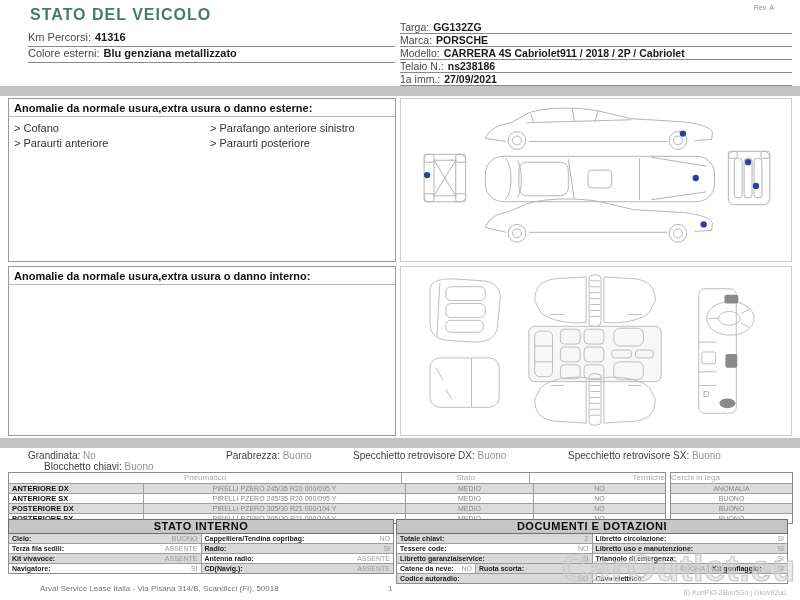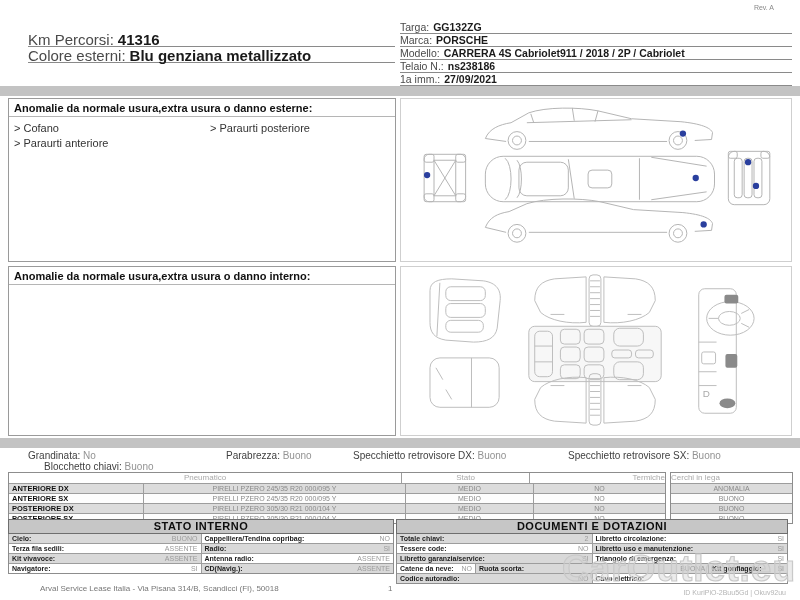--- a/index.html
+++ b/index.html
@@ -6,21 +6,21 @@
   #page{position:relative;width:800px;height:600px;background:#fff;overflow:hidden;
         font-family:"Liberation Sans", sans-serif;color:#222;}
   
   .title{position:absolute;left:30px;top:6px;font-size:16px;font-weight:bold;
          letter-spacing:1px;color:#447c6c;}
   .rev{position:absolute;right:26px;top:4px;font-size:7px;color:#888;}
   .fields{position:absolute;}
   .fields-left{left:28px;top:31px;width:367px;}
   .fields-right{left:400px;top:21px;width:392px;}
   .field-row{display:flex;align-items:baseline;border-bottom:1px solid #8a8a8a;}
-  .fields-left .field-row{height:15px;font-size:15px;}
+  .fields-left .field-row{height:15px;font-size:11px;}
   .fields-right .field-row{height:12px;font-size:10.5px;}
   .field-row .lbl{color:#4a4a4a;margin-right:4px;white-space:nowrap;}
   .field-row .val{font-weight:bold;color:#1a1a1a;white-space:nowrap;}
   .sepbar{position:absolute;left:0;width:800px;height:10px;background:#c3c3c3;}
   
   .anom-box{position:absolute;left:8px;width:386px;border:1px solid #9a9a9a;background:#fff;}
   .anom-head{font-size:11px;font-weight:bold;color:#111;padding:3px 5px 2px 5px;
              border-bottom:1px solid #b5b5b5;}
   .dmg-cols{display:flex;padding:4px 5px;font-size:11px;color:#333;gap:16px;}
   .dmg-col{width:50%;}
@@ -64,20 +64,21 @@
   .footer-page{position:absolute;left:388px;top:584px;font-size:8px;color:#777;}
   .watermark{position:absolute;right:4px;top:548px;font-size:37px;font-weight:bold;
              color:rgba(210,210,210,0.45);-webkit-text-stroke:1.2px #c9c9c9;letter-spacing:1px;}
   .doc-id{position:absolute;right:14px;top:589px;font-size:7px;color:#b5b5b5;}
 </style>
 </head>
 <body>
 
 <div id="page">
 
+  <div class="title">STATO DEL VEICOLO</div>
   <div class="rev">Rev. A</div>
 
   <div class="fields fields-left">
     <div class="field-row">
       <span class="lbl">Km Percorsi:</span>
       <span class="val">41316</span>
     </div>
     <div class="field-row">
       <span class="lbl">Colore esterni:</span>
       <span class="val">Blu genziana metallizzato</span>
@@ -110,20 +111,21 @@
   <div class="sepbar" style="top:86px;"></div>
 
   <div class="anom-box" style="top:98px;height:162px;">
     <div class="anom-head">Anomalie da normale usura,extra usura o danno esterne:</div>
     <div class="dmg-cols">
       <div class="dmg-col">
         <div class="dmg-item">&gt; Cofano</div>
         <div class="dmg-item">&gt; Paraurti anteriore</div>
       </div>
       <div class="dmg-col">
+        <div class="dmg-item">&gt; Parafango anteriore sinistro</div>
         <div class="dmg-item">&gt; Paraurti posteriore</div>
       </div>
     </div>
   </div>
 
   <div class="diag-box" style="top:98px;height:162px;">
     <svg width="388" height="160" viewBox="0 0 390 162">
       <g stroke="#b4b4b4" fill="none" stroke-width="1">
 
         <path d="M84,40 C88,30 98,26 110,24 L128,14 C145,8 178,8 198,12 L232,20 L282,23 C302,25 312,29 314,34 L313,41 L296,42"></path>

